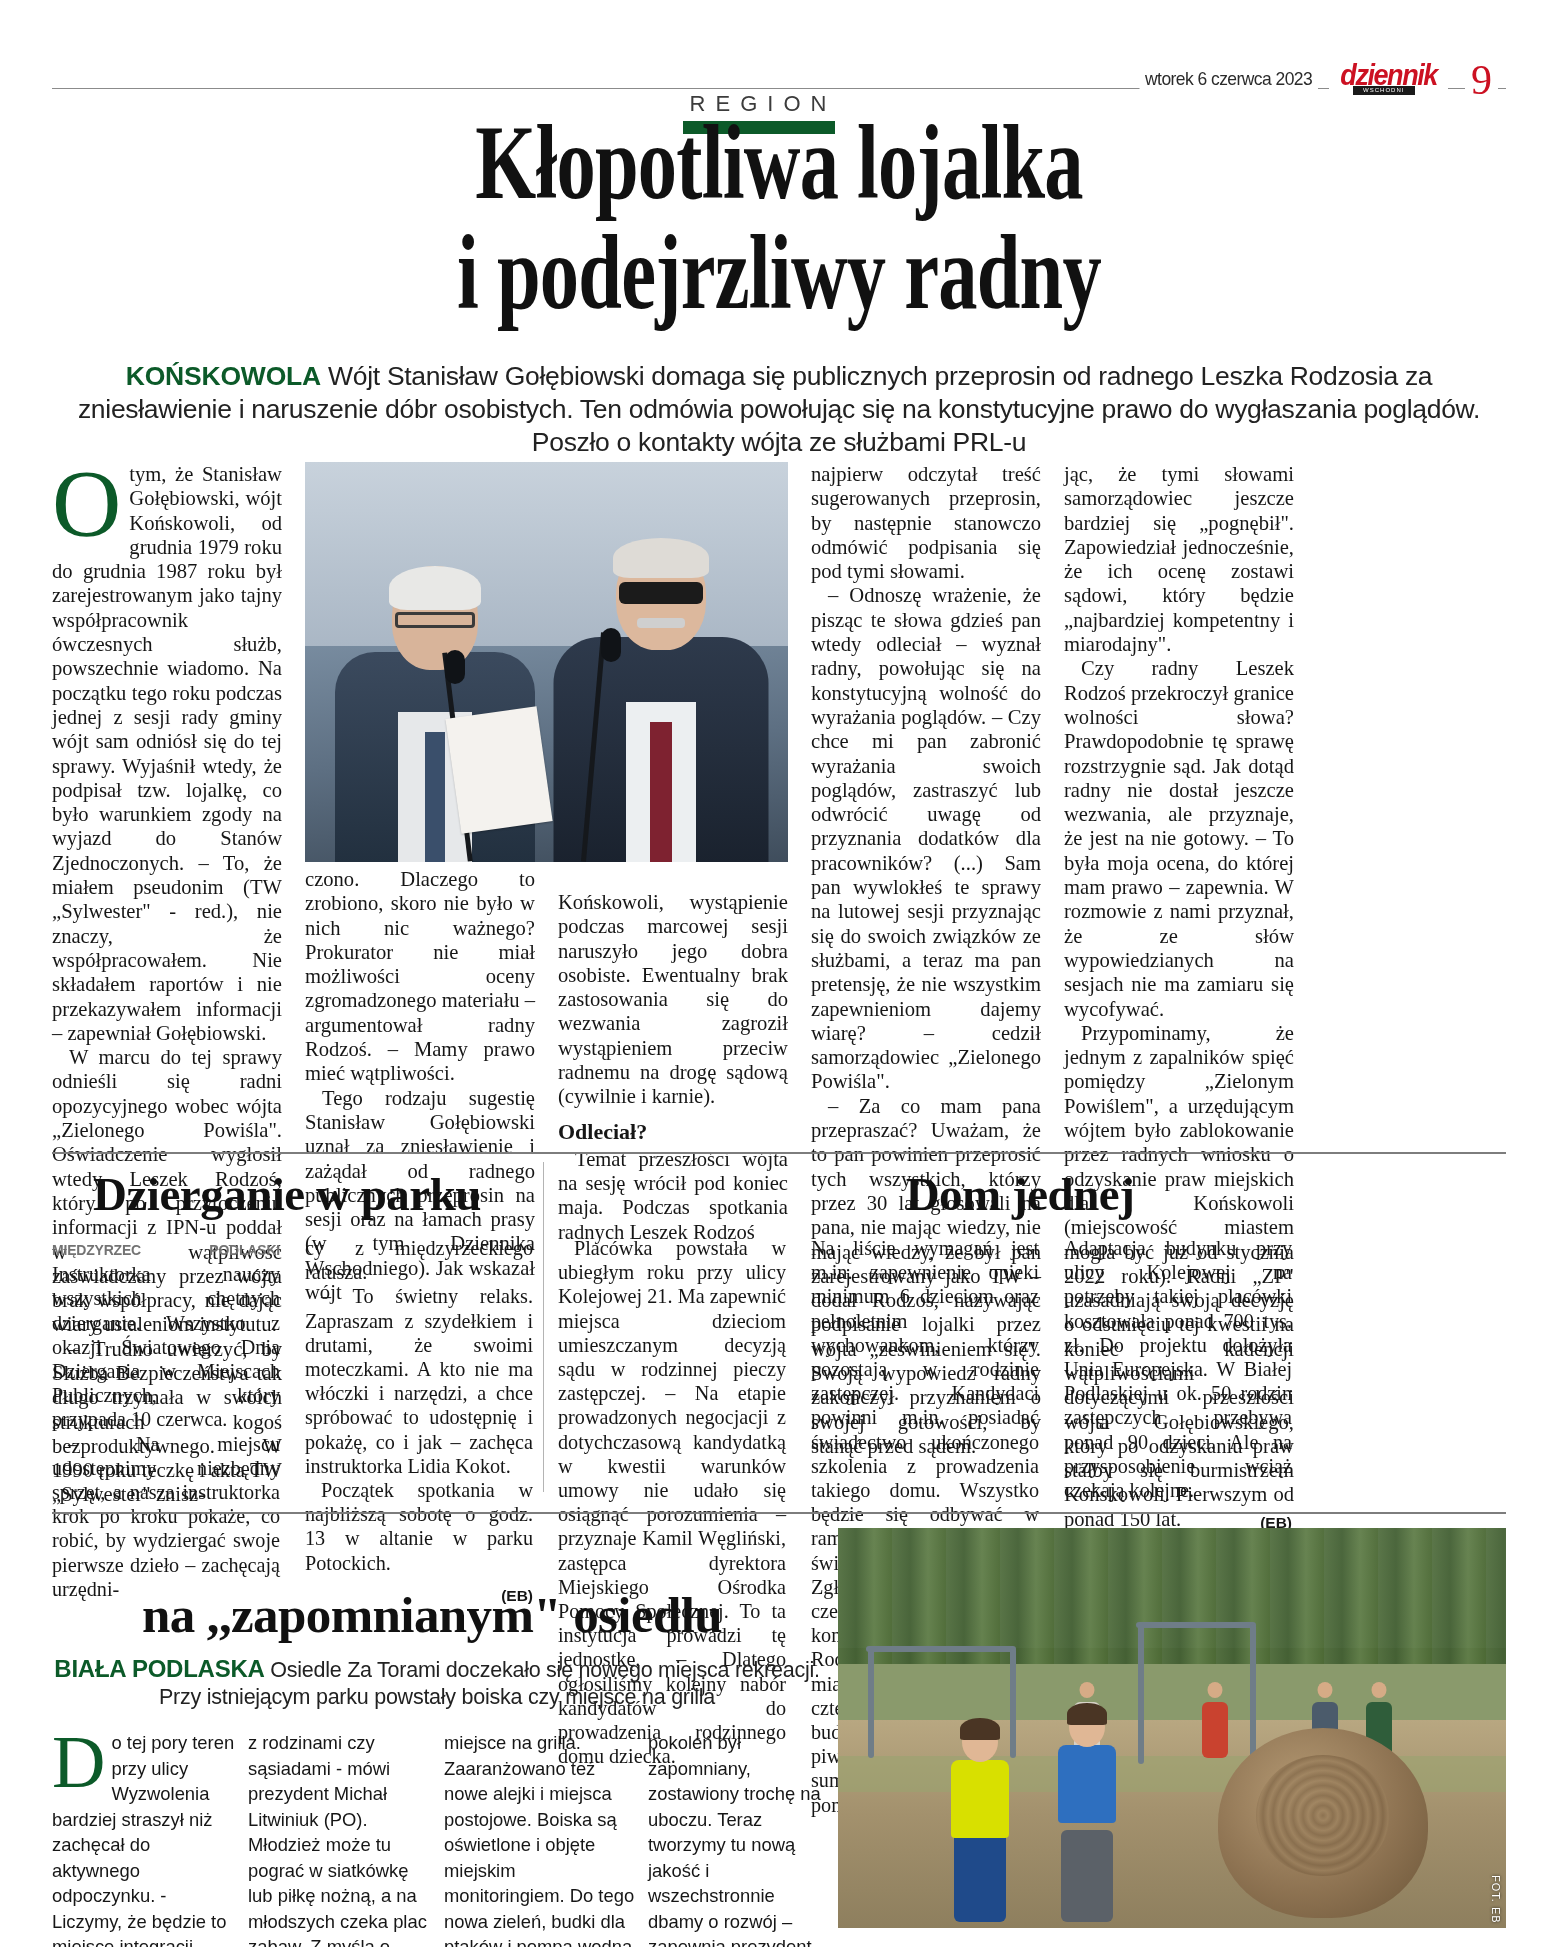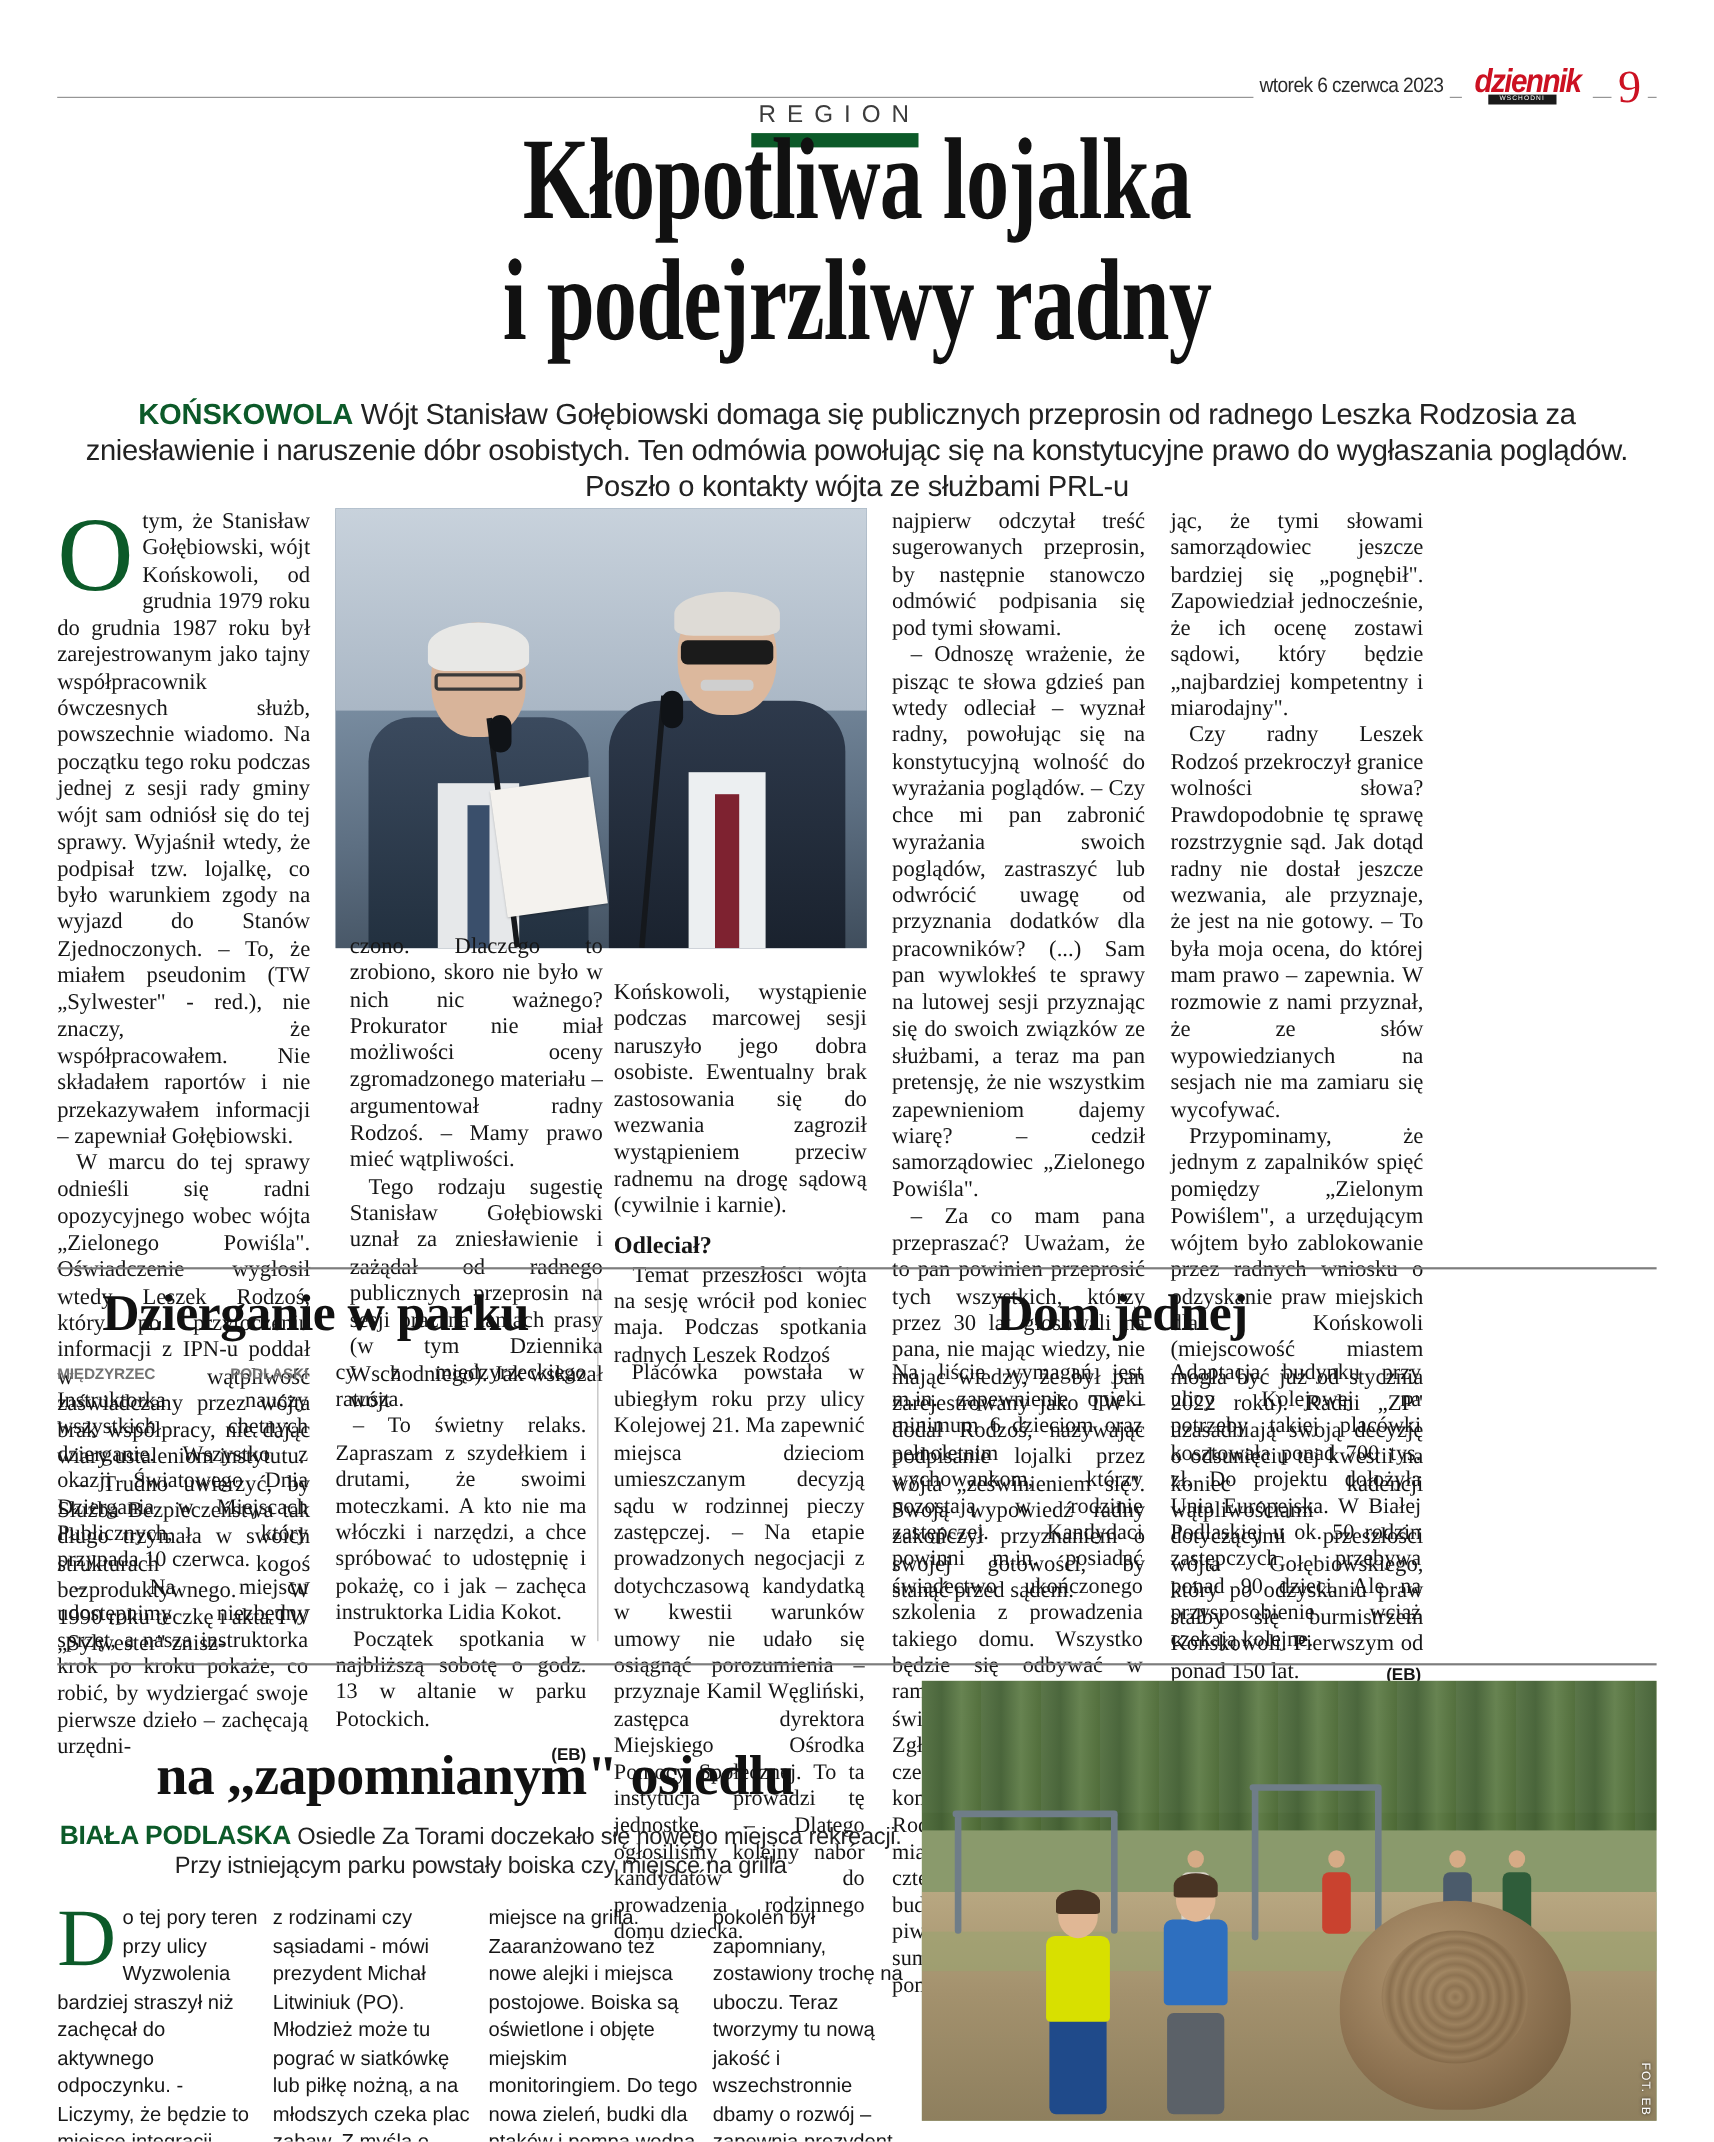--- a/index.html
+++ b/index.html
@@ -186,21 +186,21 @@
     text-align: right;
     font-family: "Liberation Sans", sans-serif;
     font-weight: bold;
     font-size: 17px;
     letter-spacing: 0.4px;
     margin-top: 8px !important;
     text-indent: 0 !important;
   }
 
   #c1 { left: 52px;  top: 462px; width: 230px; }
-  #c2 { left: 305px; top: 848px; width: 230px; margin-left: 13px; }
+  #c2 { left: 305px; top: 867px; width: 230px; }
   #c3 { left: 558px; top: 890px; width: 230px; }
   #c4 { left: 811px; top: 462px; width: 230px; }
   #c5 { left: 1064px; top: 462px; width: 230px; }
 
   
   .main-photo {
     position: absolute;
     left: 305px;
     top: 462px;
     width: 483px;

